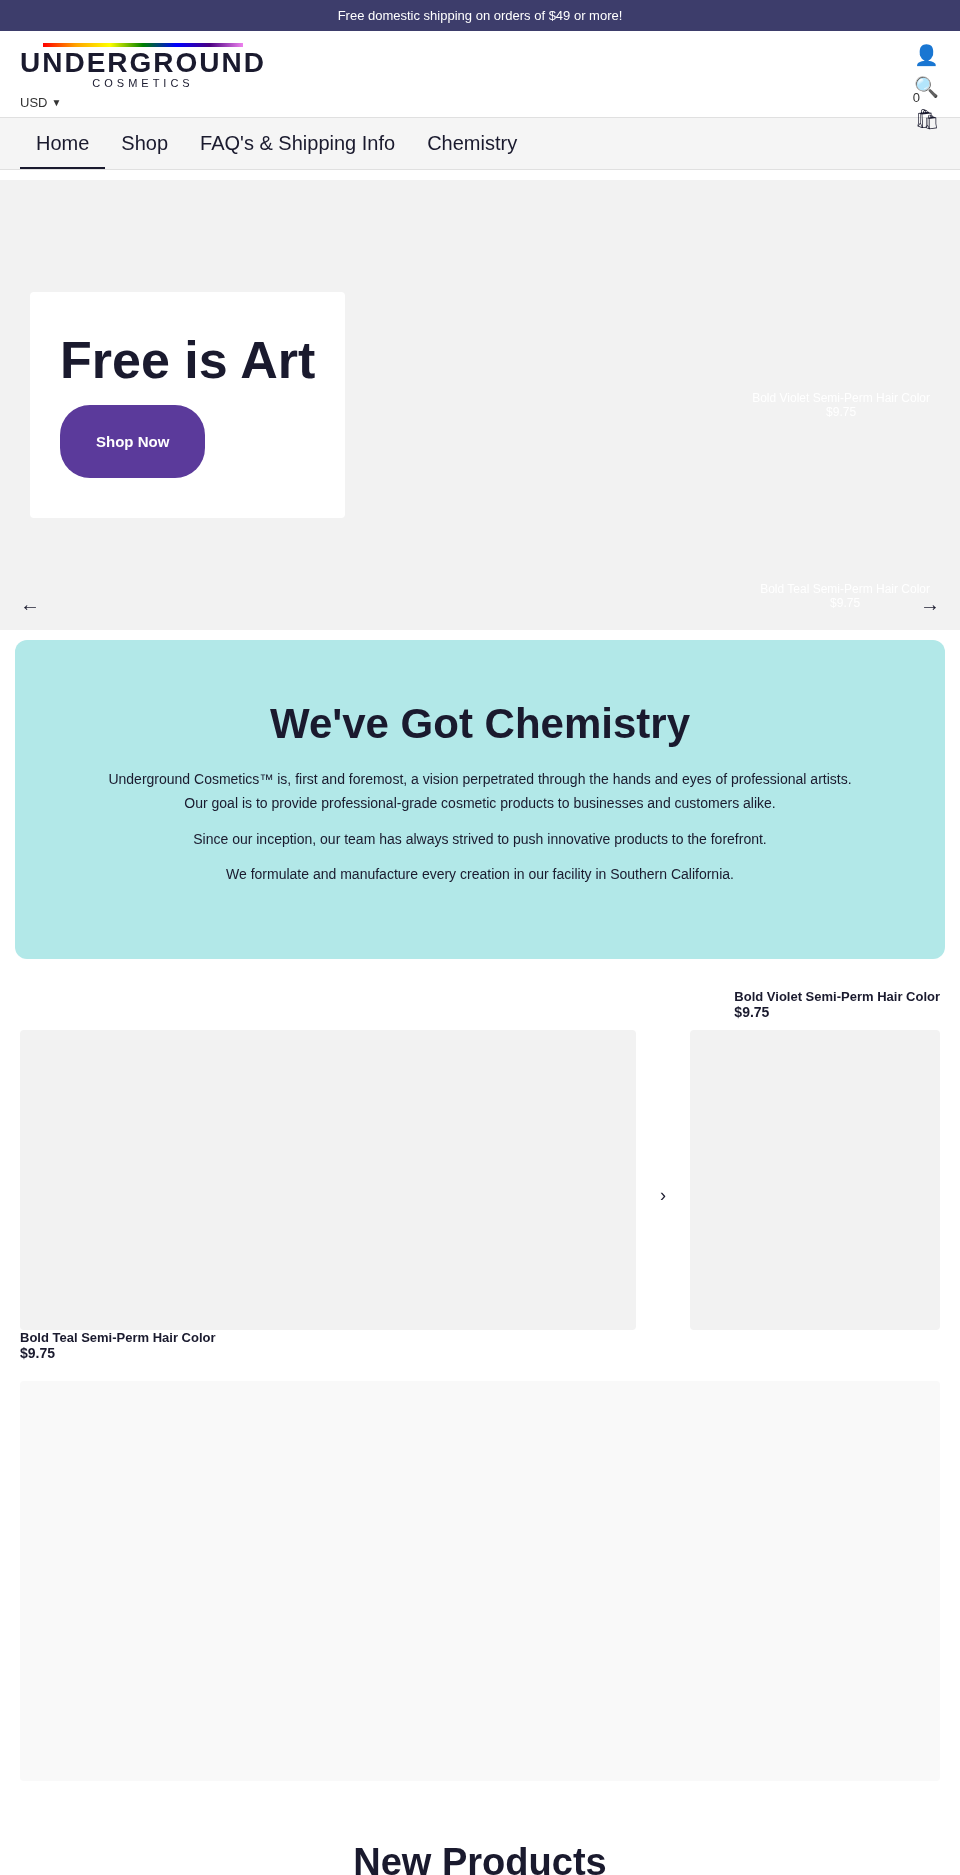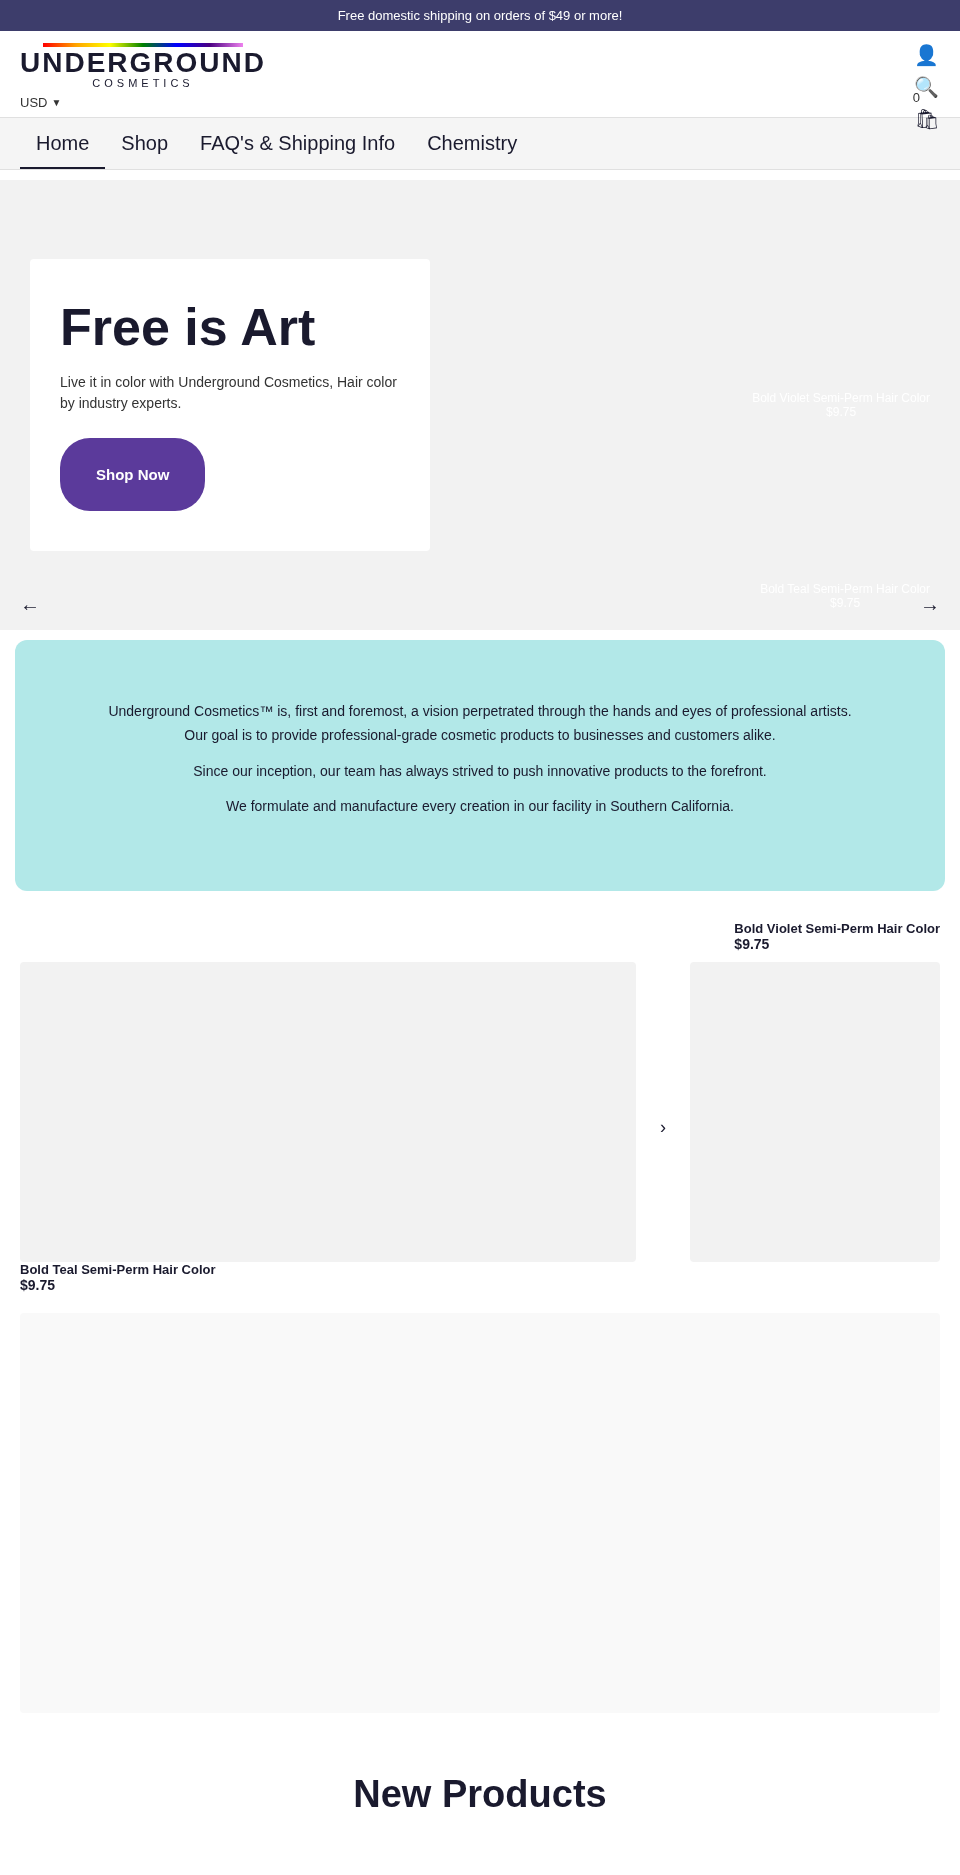--- a/index.html
+++ b/index.html
@@ -301,39 +301,39 @@
 <nav class="nav">
   <div class="nav-item active">Home</div>
   <div class="nav-item">Shop</div>
   <div class="nav-item">FAQ's &amp; Shipping Info</div>
   <div class="nav-item">Chemistry</div>
 </nav>
 
 <section class="hero-section">
   <div class="hero-content">
     <h1 class="hero-title">Free is Art</h1>
-    <p class="hero-subtitle">Live it in color with Underground Cosmetics, Hair color by industry experts.</p>
     <button class="shop-now-btn">Shop Now</button>
   </div>
 
   <div class="hero-product-right">
     <div>Bold Violet Semi-Perm Hair Color</div>
     <div>$9.75</div>
   </div>
 
   <div class="hero-product-bottom-right">
     <div>Bold Teal Semi-Perm Hair Color</div>
     <div>$9.75</div>
   </div>
 
   <span class="hero-nav-left">←</span>
   <span class="hero-nav-right">→</span>
 </section>
 
 <section class="chemistry-section">
+  <h2 class="chemistry-title">We've Got Chemistry</h2>
   <p class="chemistry-text">Underground Cosmetics™ is, first and foremost, a vision perpetrated through the hands and eyes of professional artists. Our goal is to provide professional-grade cosmetic products to businesses and customers alike.</p>
   <p class="chemistry-text">Since our inception, our team has always strived to push innovative products to the forefront.</p>
   <p class="chemistry-text">We formulate and manufacture every creation in our facility in Southern California.</p>
 </section>
 
 <section class="products-scroll-section">
 
   <div class="product-card-top">
     <div class="product-mini">
       <div class="product-mini-title">Bold Violet Semi-Perm Hair Color</div>

